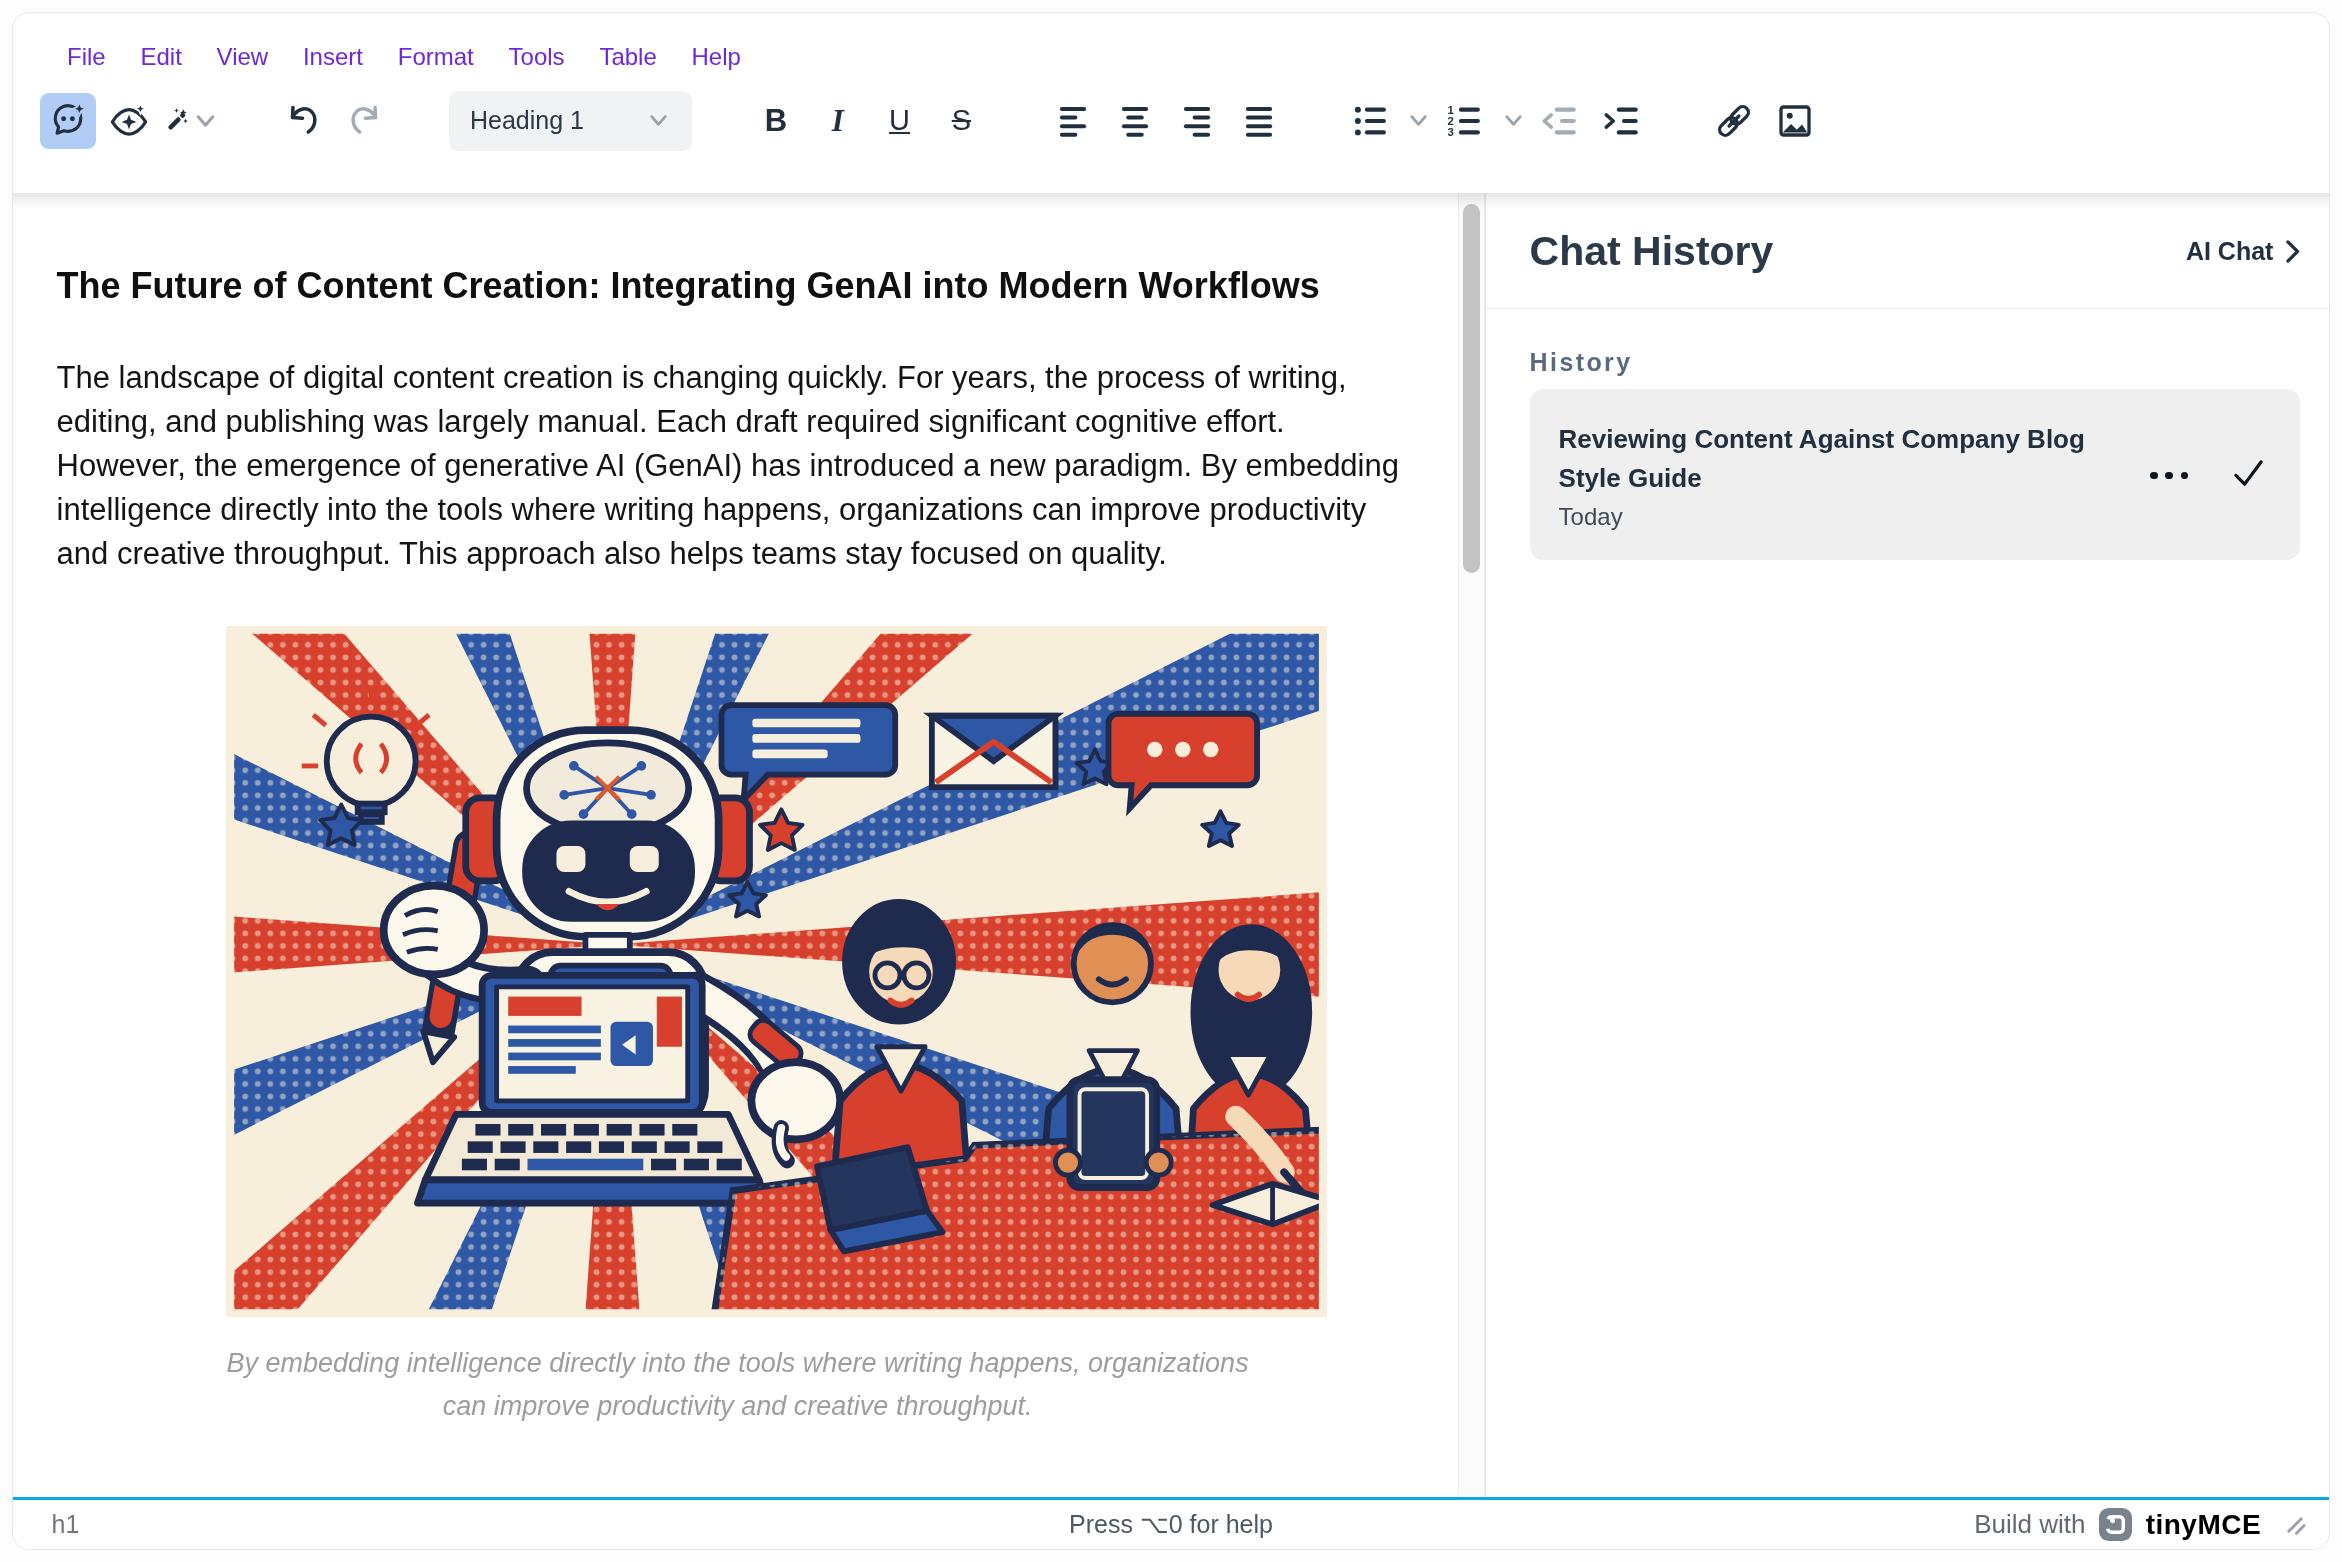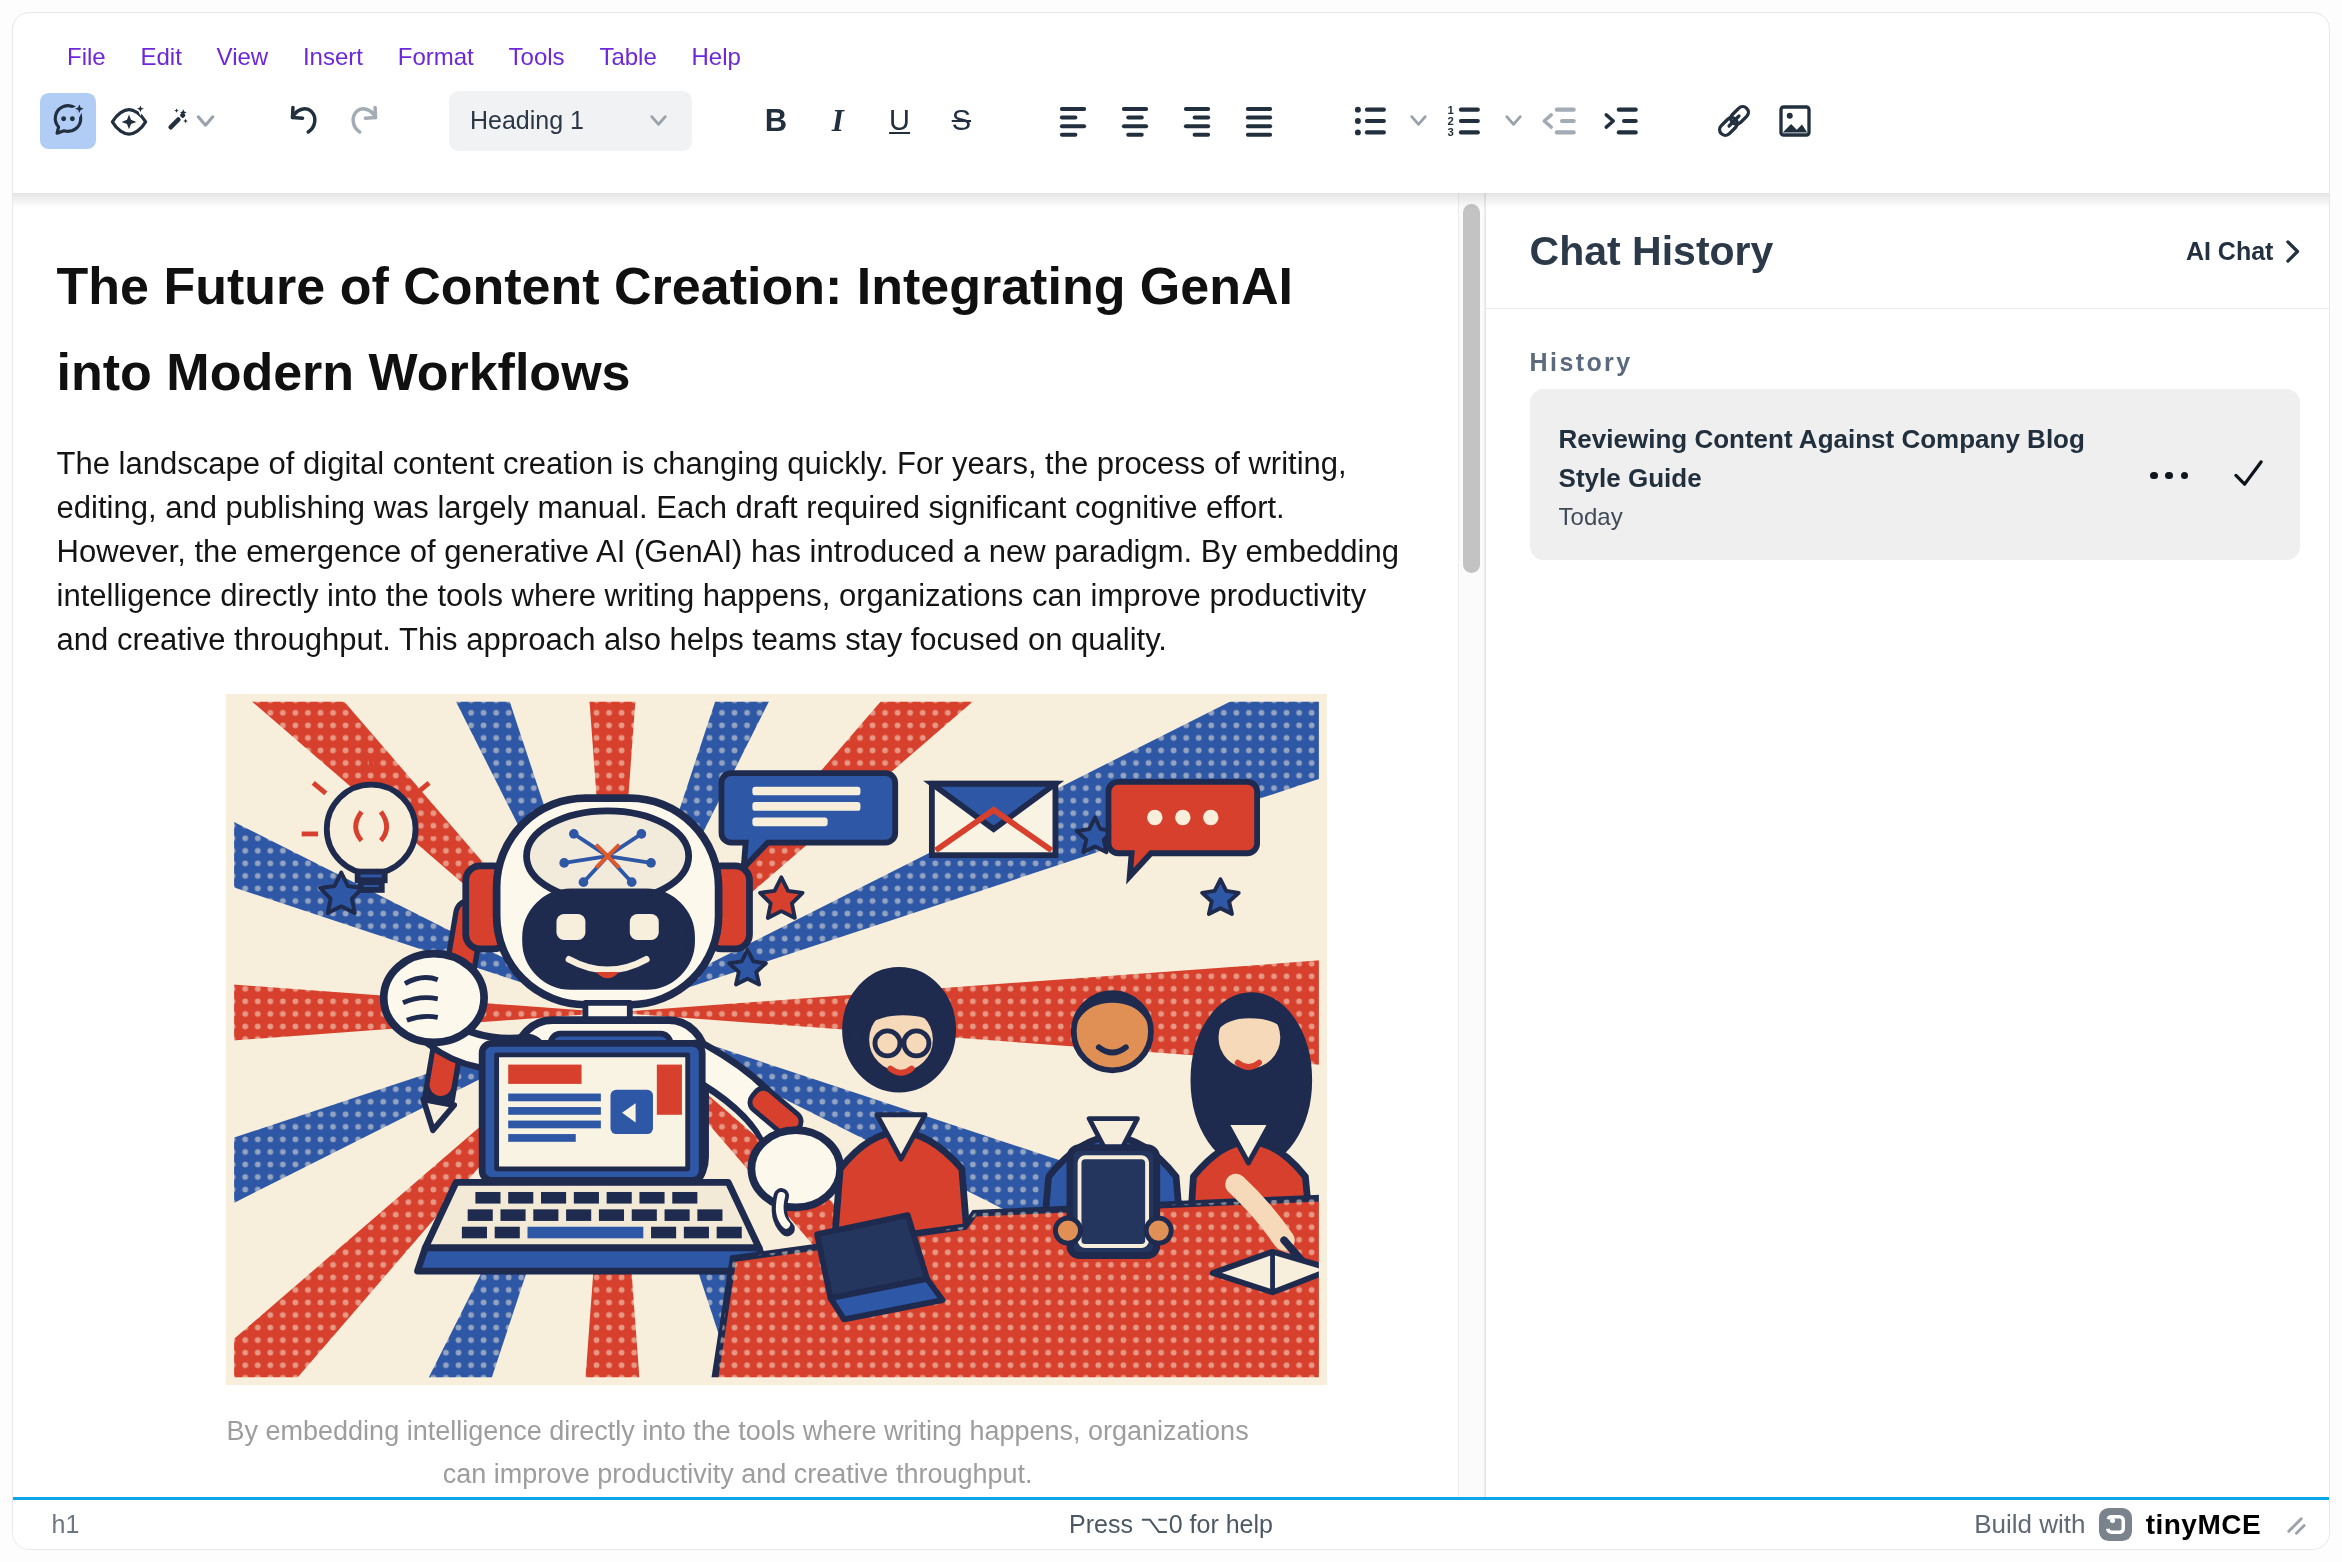--- a/index.html
+++ b/index.html
@@ -27,23 +27,23 @@
   .glyph-s { font-size:29px; text-decoration:line-through; font-weight:500; }
   .format-select { height:60px; min-width:243px; background:#f1f2f4; border-radius:9.7px; display:flex;
                    align-items:center; justify-content:space-between; padding:0 21px; margin-right:56px; }
   .format-select span { font-size:25px; color:#2a3746; }
 
   
   .content { position:absolute; top:180px; bottom:52px; left:0; right:0; display:flex; }
   .content::before { content:""; position:absolute; top:0; left:0; right:0; height:15.4px;
                      background:linear-gradient(rgba(0,0,0,.10),transparent); pointer-events:none; z-index:5; }
   .editor { width:1445px; overflow:hidden; padding:0 39px 0 44px; position:relative; }
-  .doc-h1 { margin-top:50px; font-size:52px; line-height:86px; font-weight:700; color:#101010; max-width:1270px; }
+  .doc-h1 { margin-top:50px; font-size:36px; line-height:86px; font-weight:700; color:#101010; max-width:1270px; }
   .doc-p  { margin-top:27px; font-size:31px; line-height:44px; color:#141414; max-width:1383px; }
-  .doc-figure { width:1023px; margin:32px auto 0; }
+  .doc-figure { width:1023px; margin:50px auto 0;font-style:italic; }
   .doc-figure svg { display:block; width:1101px; height:691px; }
   .doc-caption { margin:25px auto 0; text-align:center; color:#9d9d9d; font-size:27px; line-height:43px; max-width:1284px; }
 
   .scroll-rail { width:27px; background:#fbfbfb; border-left:1px solid #ececec; border-right:1px solid #ececec; position:relative; }
   .scroll-thumb { position:absolute; top:11.6px; left:4.8px; width:16.4px; height:369px; border-radius:8.7px; background:#c3c3c3; }
 
   
   .sidebar { flex:1; border-left:1px solid #e4e6e9; background:#fff; }
   .sidebar-header { display:flex; align-items:center; justify-content:space-between;
                     padding:35px 29px 33px 44px; border-bottom:1px solid #e8eaec; }

